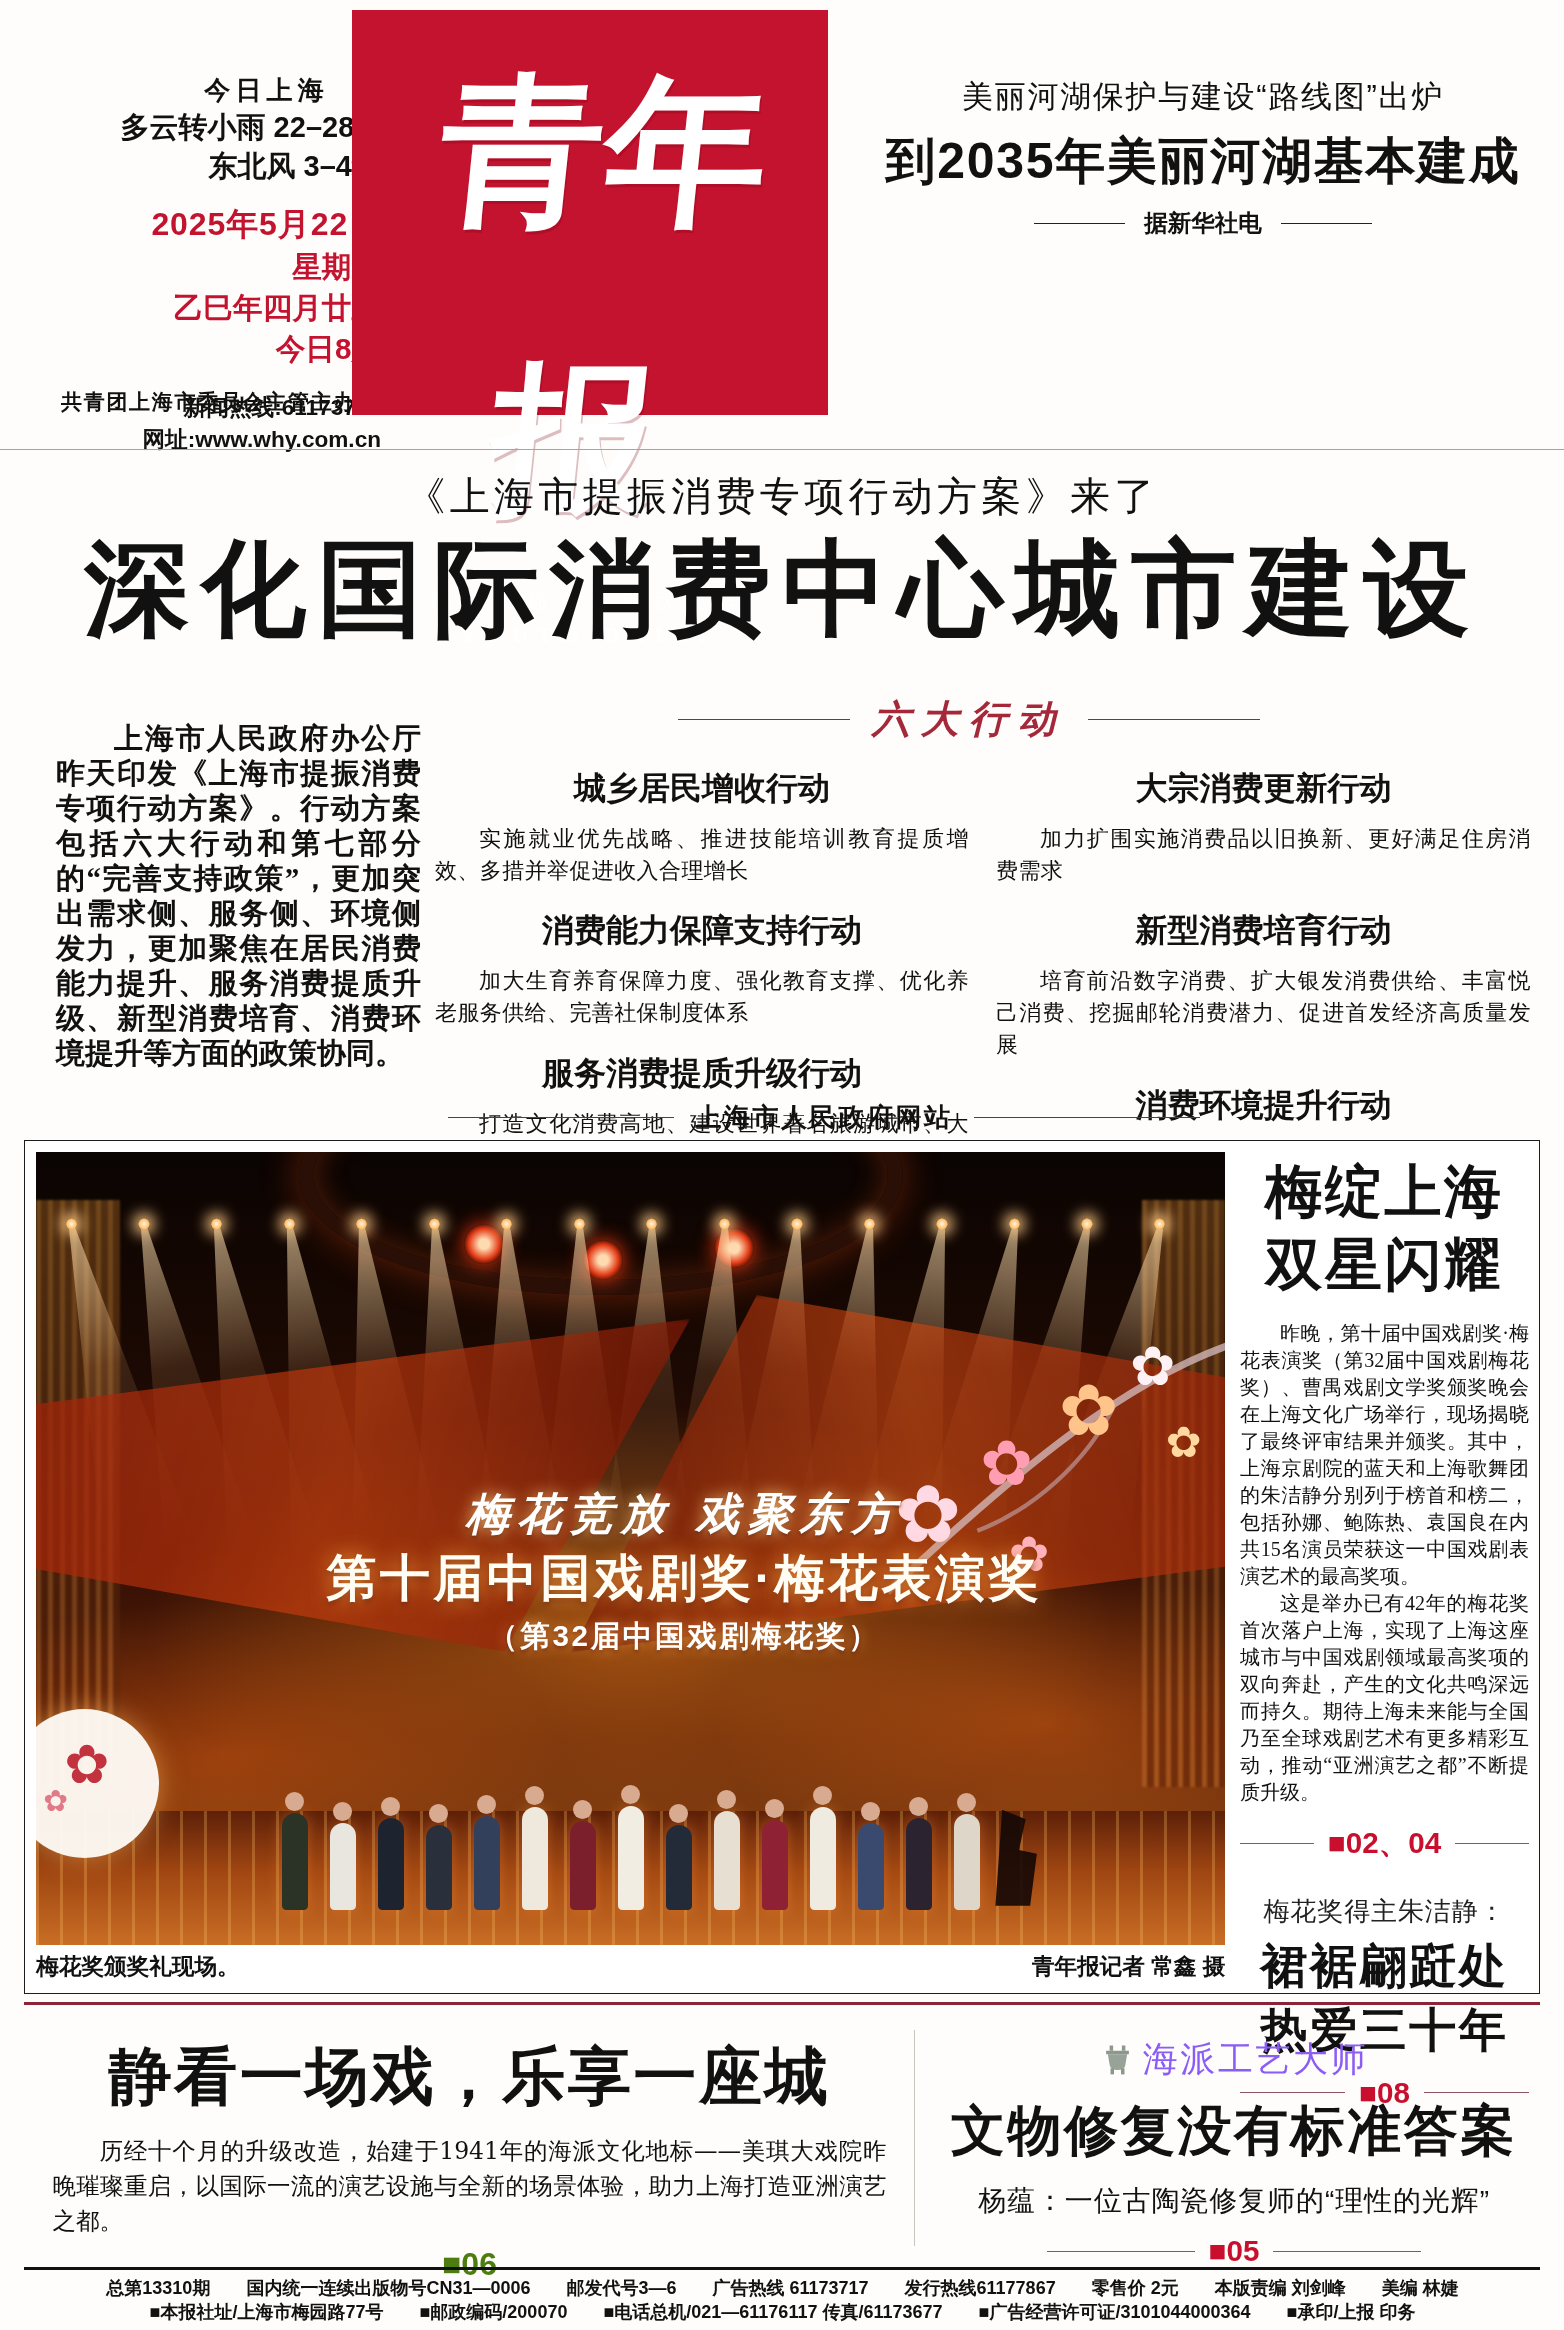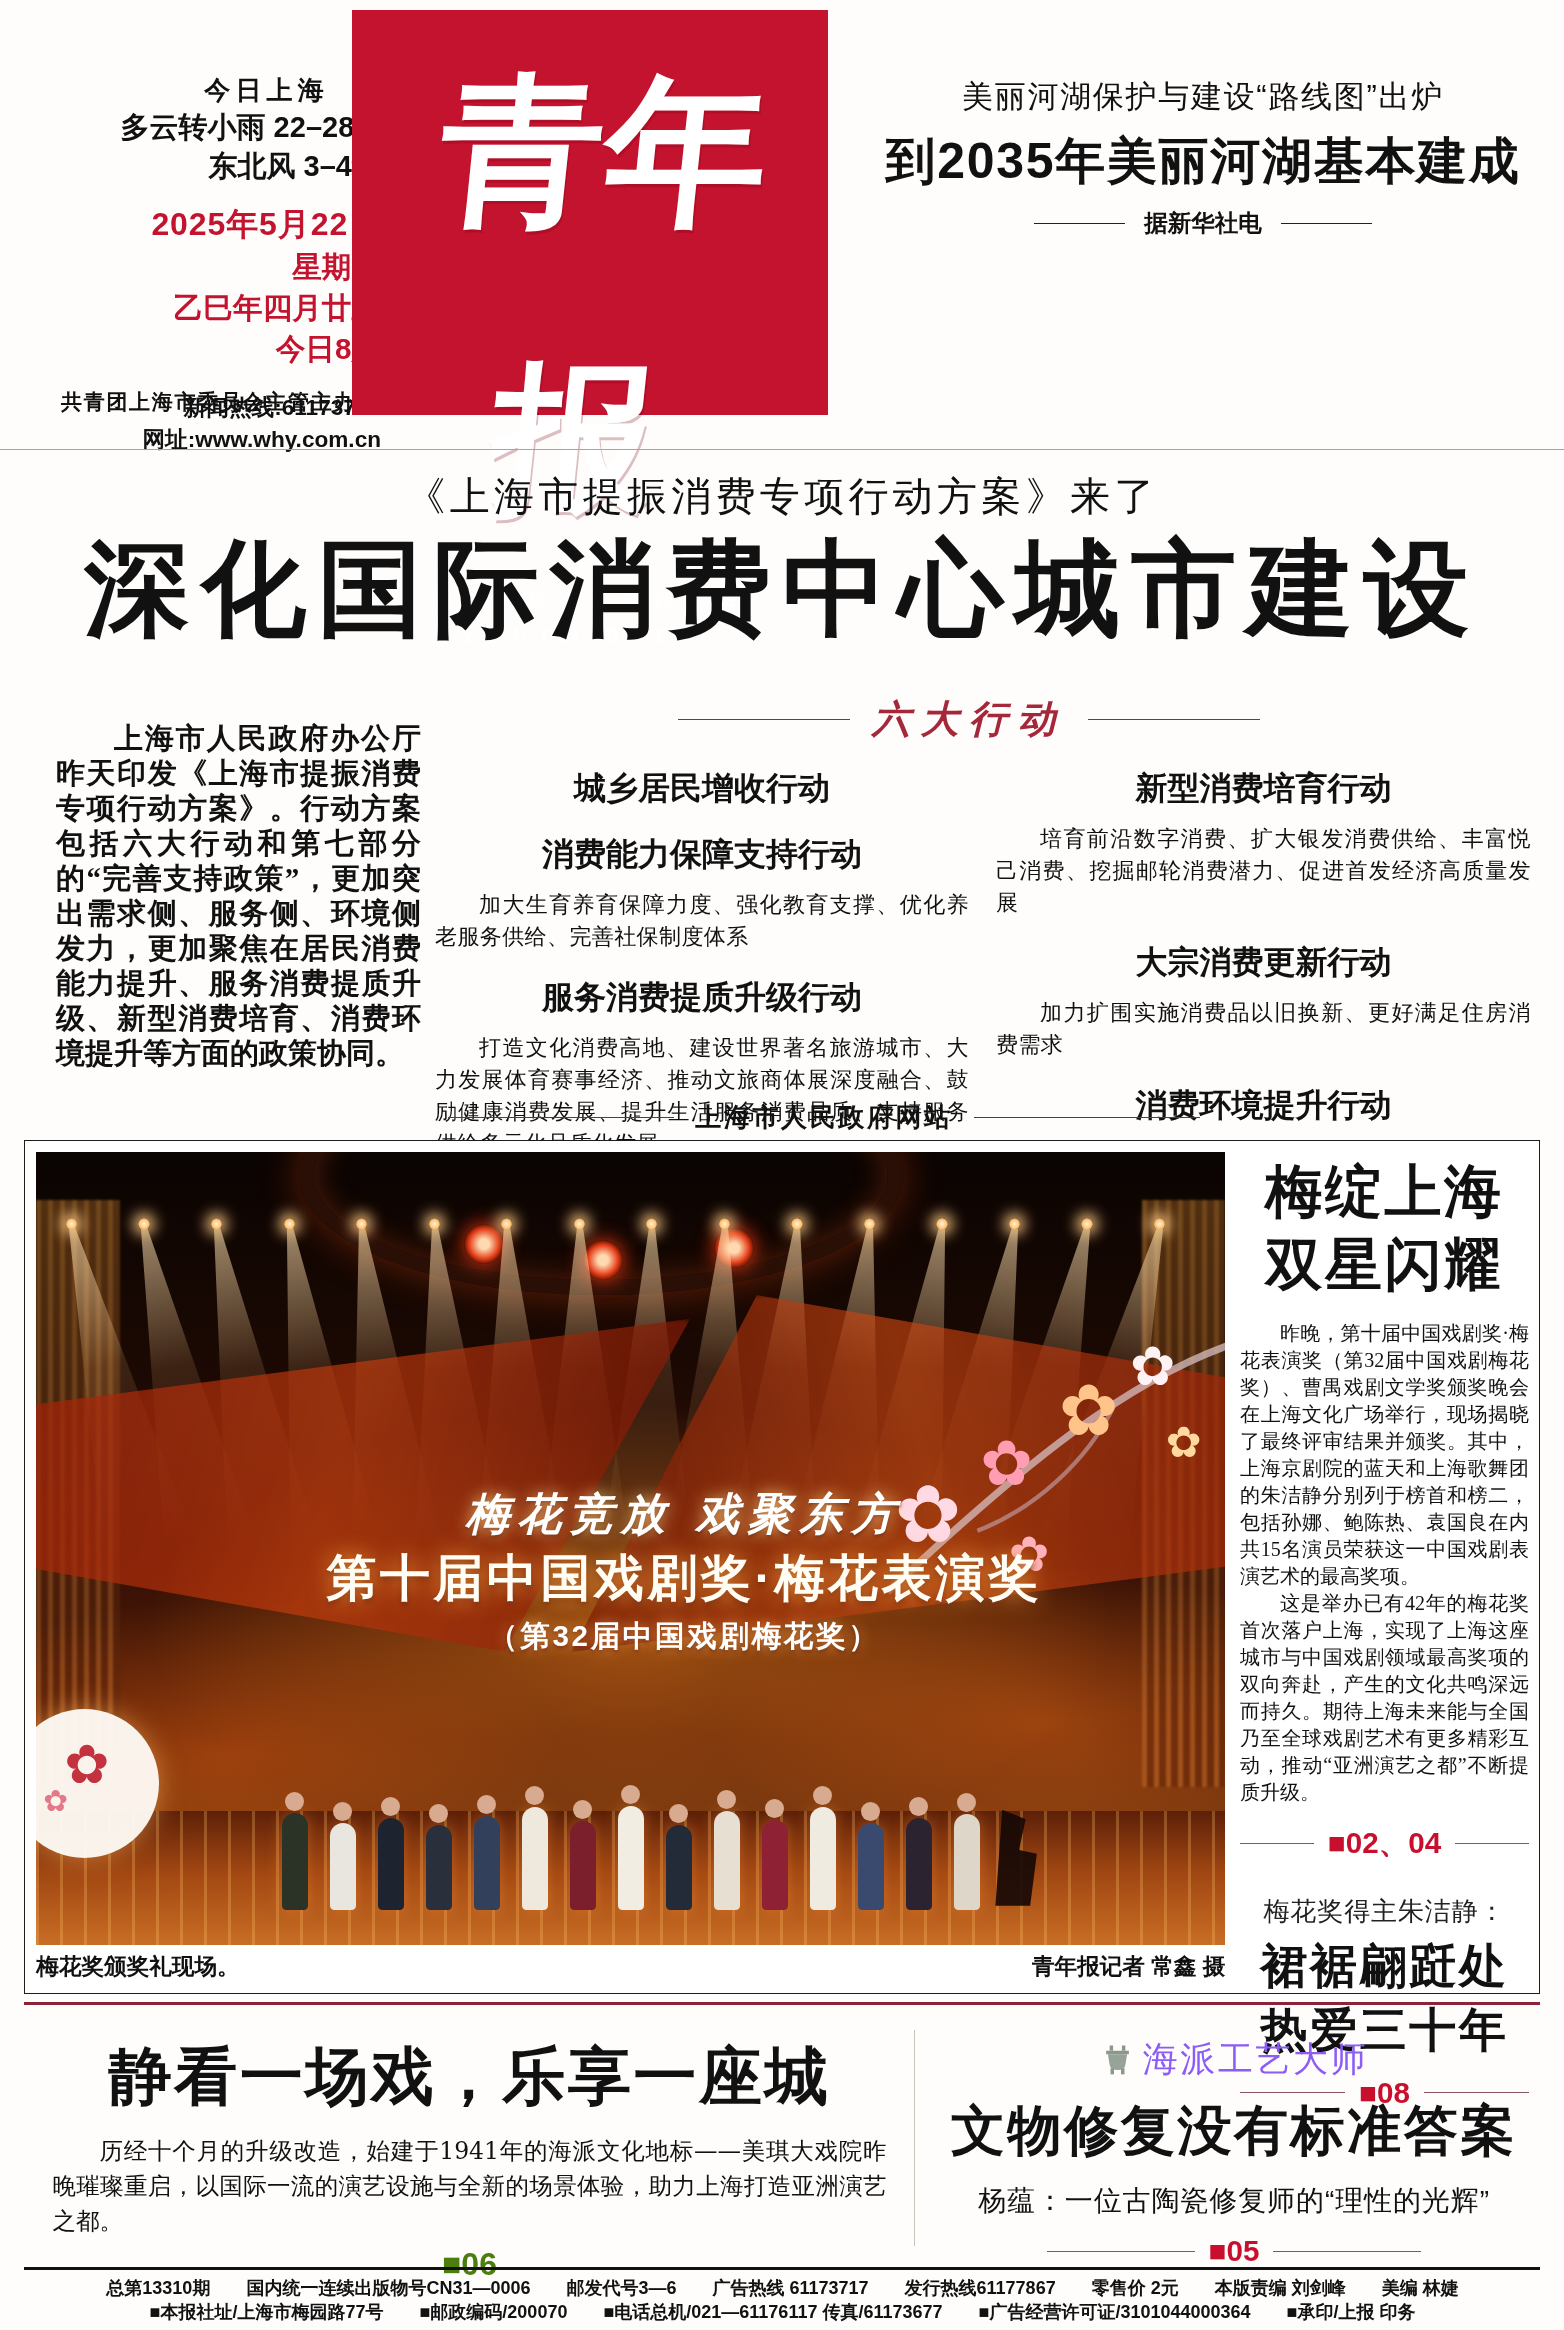--- a/index.html
+++ b/index.html
@@ -193,39 +193,40 @@
 
   <div class="intro">上海市人民政府办公厅昨天印发《上海市提振消费专项行动方案》。行动方案包括六大行动和第七部分的“完善支持政策”，更加突出需求侧、服务侧、环境侧发力，更加聚焦在居民消费能力提升、服务消费提质升级、新型消费培育、消费环境提升等方面的政策协同。</div>
 
   <div class="rule-header">
     <span class="rule-header-text">六大行动</span>
   </div>
 
   <div class="actions-col col1">
     <div>
       <div class="action-title">城乡居民增收行动</div>
+      <div class="action-body">实施就业优先战略、推进技能培训教育提质增效、多措并举促进收入合理增长</div>
     </div>
     <div>
       <div class="action-title">消费能力保障支持行动</div>
       <div class="action-body">加大生育养育保障力度、强化教育支撑、优化养老服务供给、完善社保制度体系</div>
     </div>
     <div>
       <div class="action-title">服务消费提质升级行动</div>
       <div class="action-body">打造文化消费高地、建设世界著名旅游城市、大力发展体育赛事经济、推动文旅商体展深度融合、鼓励健康消费发展、提升生活服务消费品质、支持服务供给多元化品质化发展</div>
     </div>
   </div>
 
   <div class="actions-col col2">
     <div>
+      <div class="action-title">大宗消费更新行动</div>
+      <div class="action-body">加力扩围实施消费品以旧换新、更好满足住房消费需求</div>
+    </div>
+    <div>
       <div class="action-title">新型消费培育行动</div>
       <div class="action-body">培育前沿数字消费、扩大银发消费供给、丰富悦己消费、挖掘邮轮消费潜力、促进首发经济高质量发展</div>
-    </div>
-    <div>
-      <div class="action-title">大宗消费更新行动</div>
-      <div class="action-body">加力扩围实施消费品以旧换新、更好满足住房消费需求</div>
     </div>
     <div>
       <div class="action-title">消费环境提升行动</div>
       <div class="action-body">加强消费者权益保护、优化完善消费设施、打造游客友好型城市、优化消费领域审批检查、保障休息休假权益、鼓励工会助力消费</div>
     </div>
   </div>
 
   <div class="gov-divider">
     <span class="gov-divider-text">上海市人民政府网站</span>
   </div>

